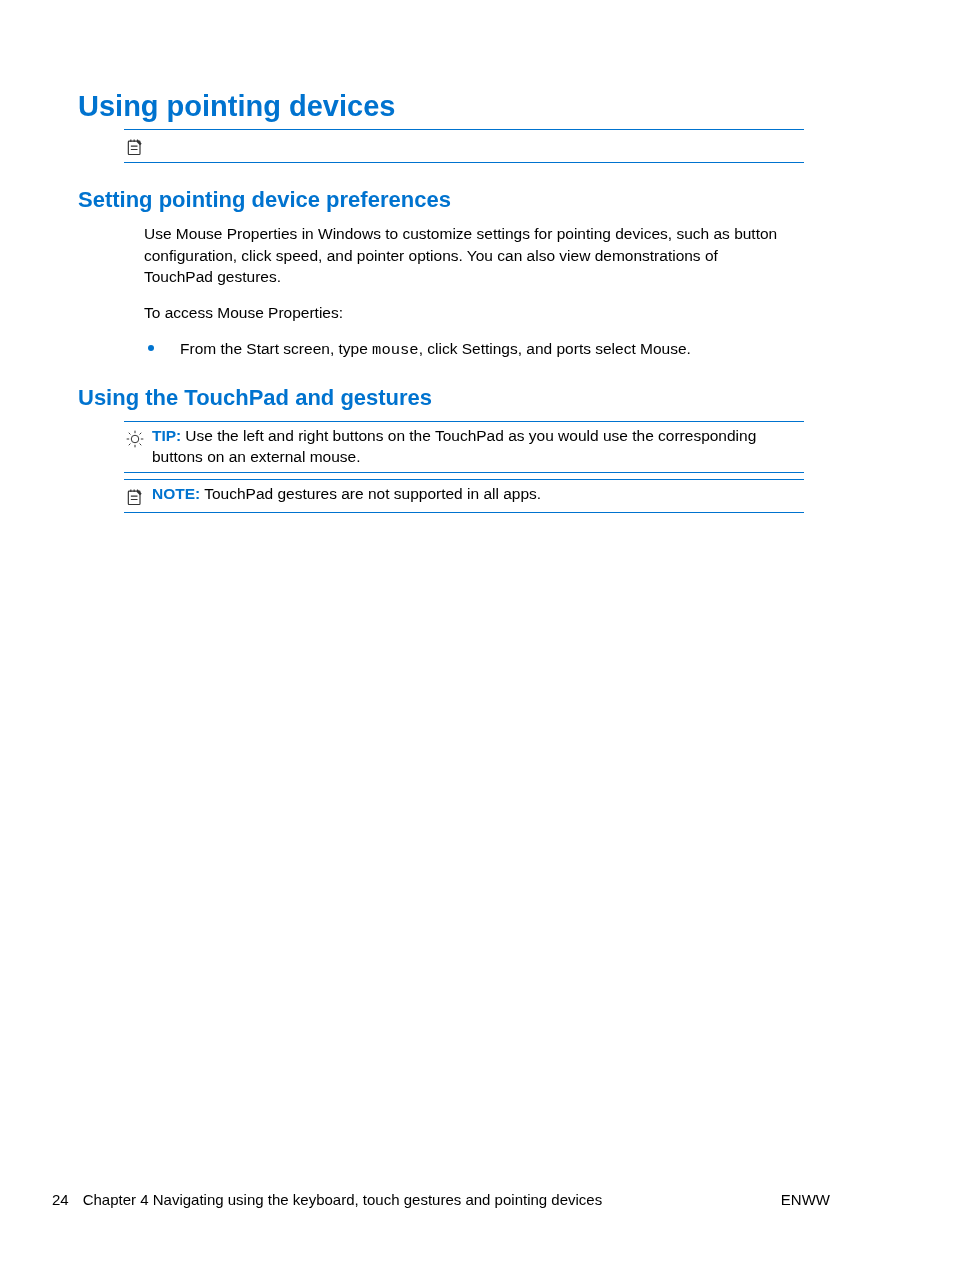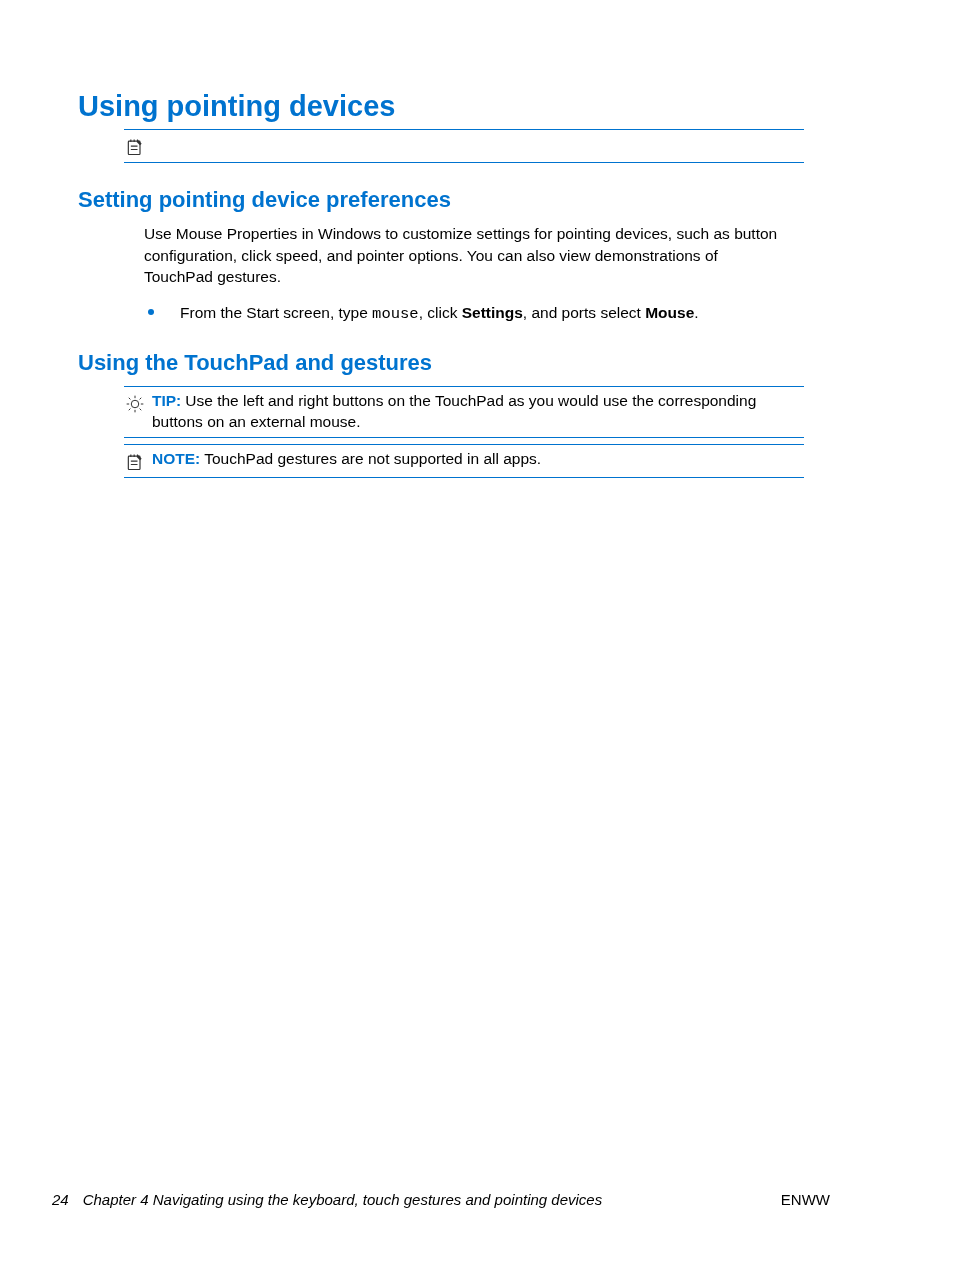--- a/index.html
+++ b/index.html
@@ -76,32 +76,32 @@
     content: "";
     position: absolute;
     left: 4px;
     top: 7px;
     width: 6px;
     height: 6px;
     background: #0073cf;
     border-radius: 50%;
   }
   .mono { font-family: "Courier New", monospace; }
-  .bold { font-weight: bold; }
+  .bold { font-weight: normal; }
   .footer {
     position: absolute;
     left: 52px;
     right: 52px;
     bottom: 62px;
     font-size: 15px;
     display: flex;
     justify-content: space-between;
     align-items: baseline;
   }
-  .footer-left { display: flex; gap: 14px; font-style: italic; }
+  .footer-left { display: flex; gap: 14px; }
   .gap-after-callout { height: 6px; }
 </style>
 </head>
 <body>
 
 <div class="page">
 
   <h1 class="main-heading">Using pointing devices</h1>
 
   <div class="callout">
@@ -111,20 +111,21 @@
         <path d="M7 3v3M11 3v3M15 3v3"></path>
         <path d="M7 11h8M7 15h8"></path>
         <path d="M16 4l4 4-2 2-4-4z" fill="#333" stroke="none"></path>
       </svg>
     </span>
   </div>
 
   <h2 class="sub-heading">Setting pointing device preferences</h2>
 
   <p class="body-text">Use Mouse Properties in Windows to customize settings for pointing devices, such as button configuration, click speed, and pointer options. You can also view demonstrations of TouchPad gestures.</p>
+  <p class="body-text">To access Mouse Properties:</p>
 
   <ul class="bullet">
     <li>
       <span>From the Start screen, type </span><span class="mono">mouse</span><span>, click </span><span class="bold">Settings</span><span>, and ports select </span><span class="bold">Mouse</span><span>.</span>
     </li>
   </ul>
 
   <h2 class="sub-heading">Using the TouchPad and gestures</h2>
 
 

